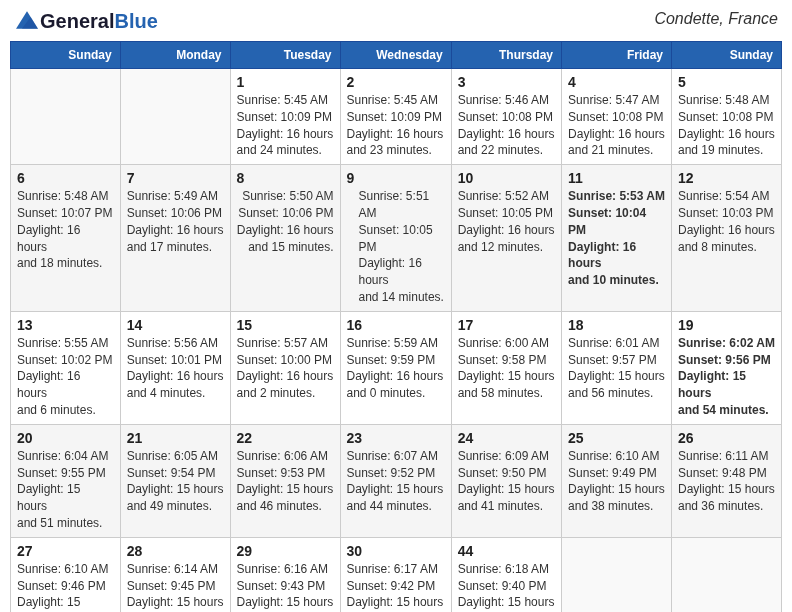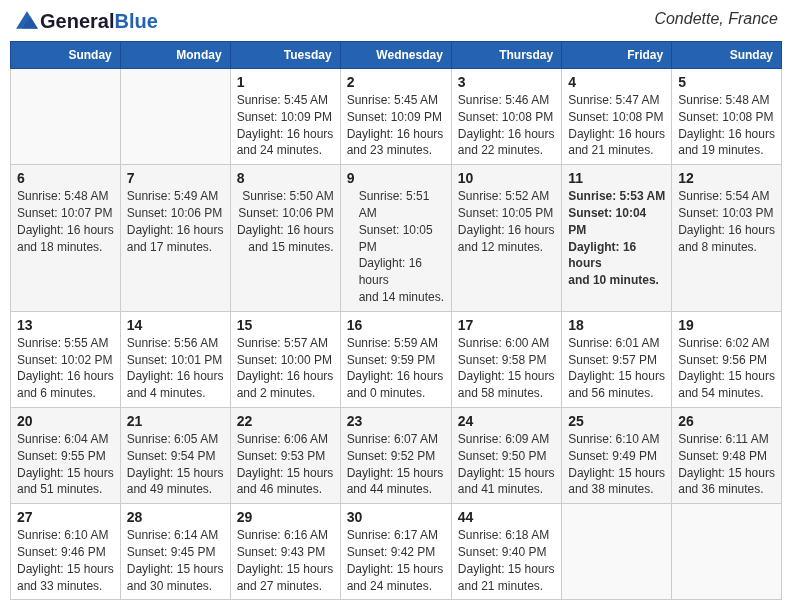--- a/index.html
+++ b/index.html
@@ -255,21 +255,21 @@
         </td>
         <td>
           <span class="day-number">18</span>
           <div class="day-info" style="white-space: pre-line;">Sunrise: 6:01 AM
 Sunset: 9:57 PM
 Daylight: 15 hours
 and 56 minutes.</div>
         </td>
         <td>
           <span class="day-number">19</span>
-          <div class="day-info" style="white-space: pre-line;">Sunrise: 6:02 AM
+          <div class="day-info" style="white-space: pre-line; font-weight: bold;">Sunrise: 6:02 AM
 Sunset: 9:56 PM
 Daylight: 15 hours
 and 54 minutes.</div>
         </td>
       </tr>
       <tr class="row-alt">
         <td>
           <span class="day-number">20</span>
           <div class="day-info" style="white-space: pre-line;">Sunrise: 6:04 AM
 Sunset: 9:55 PM

